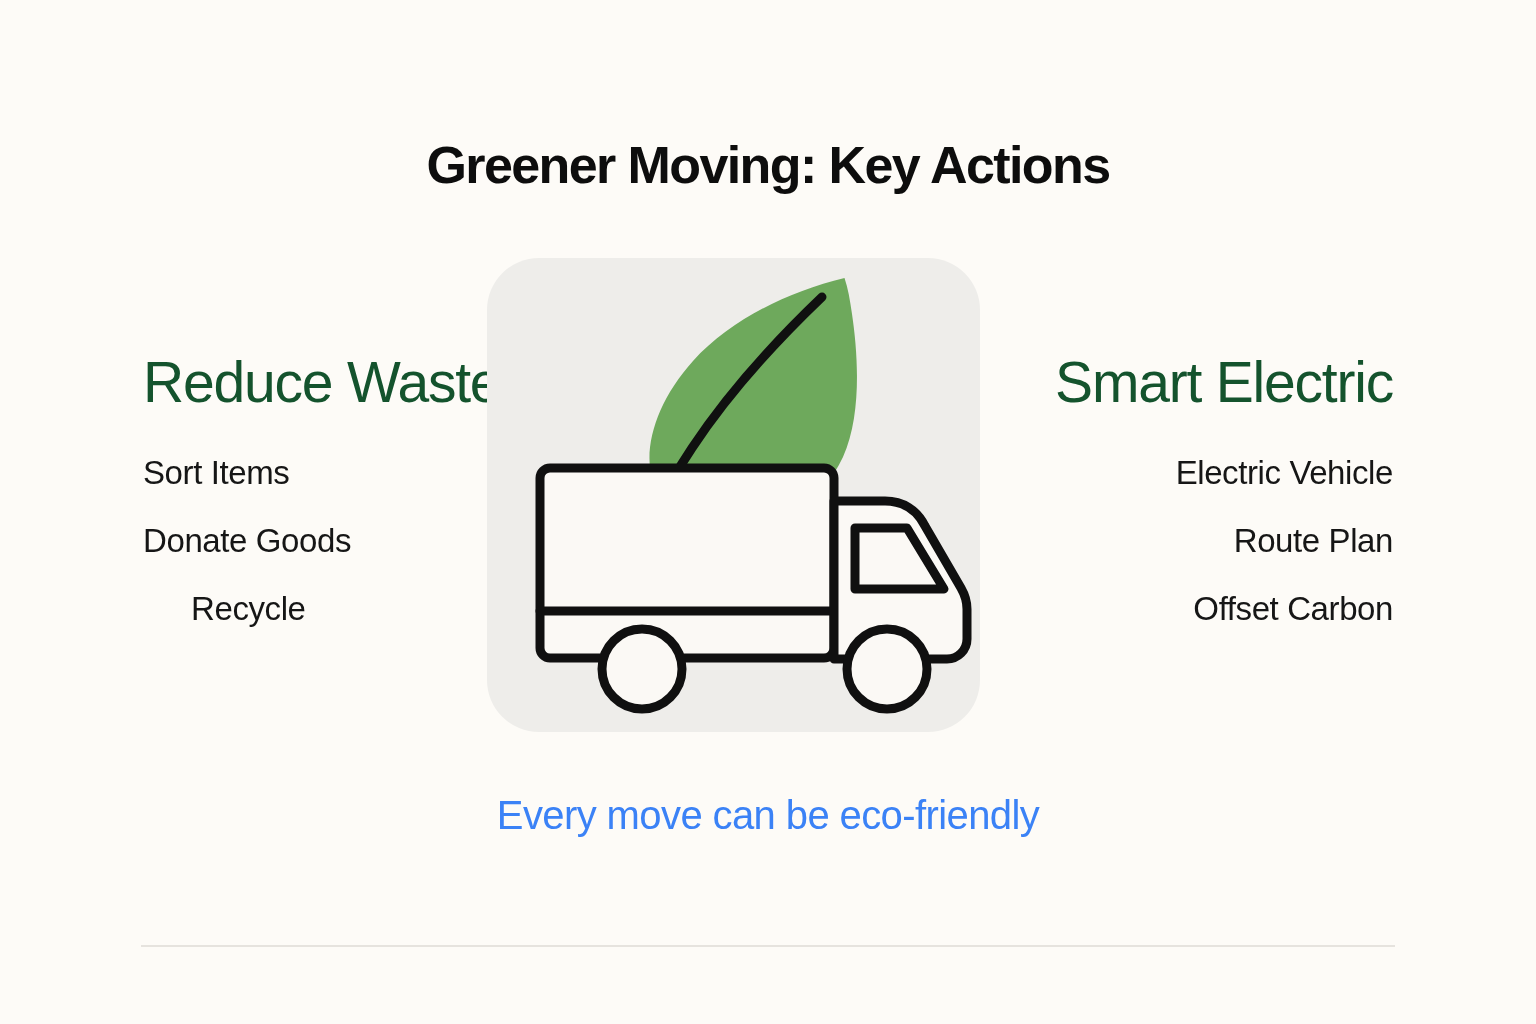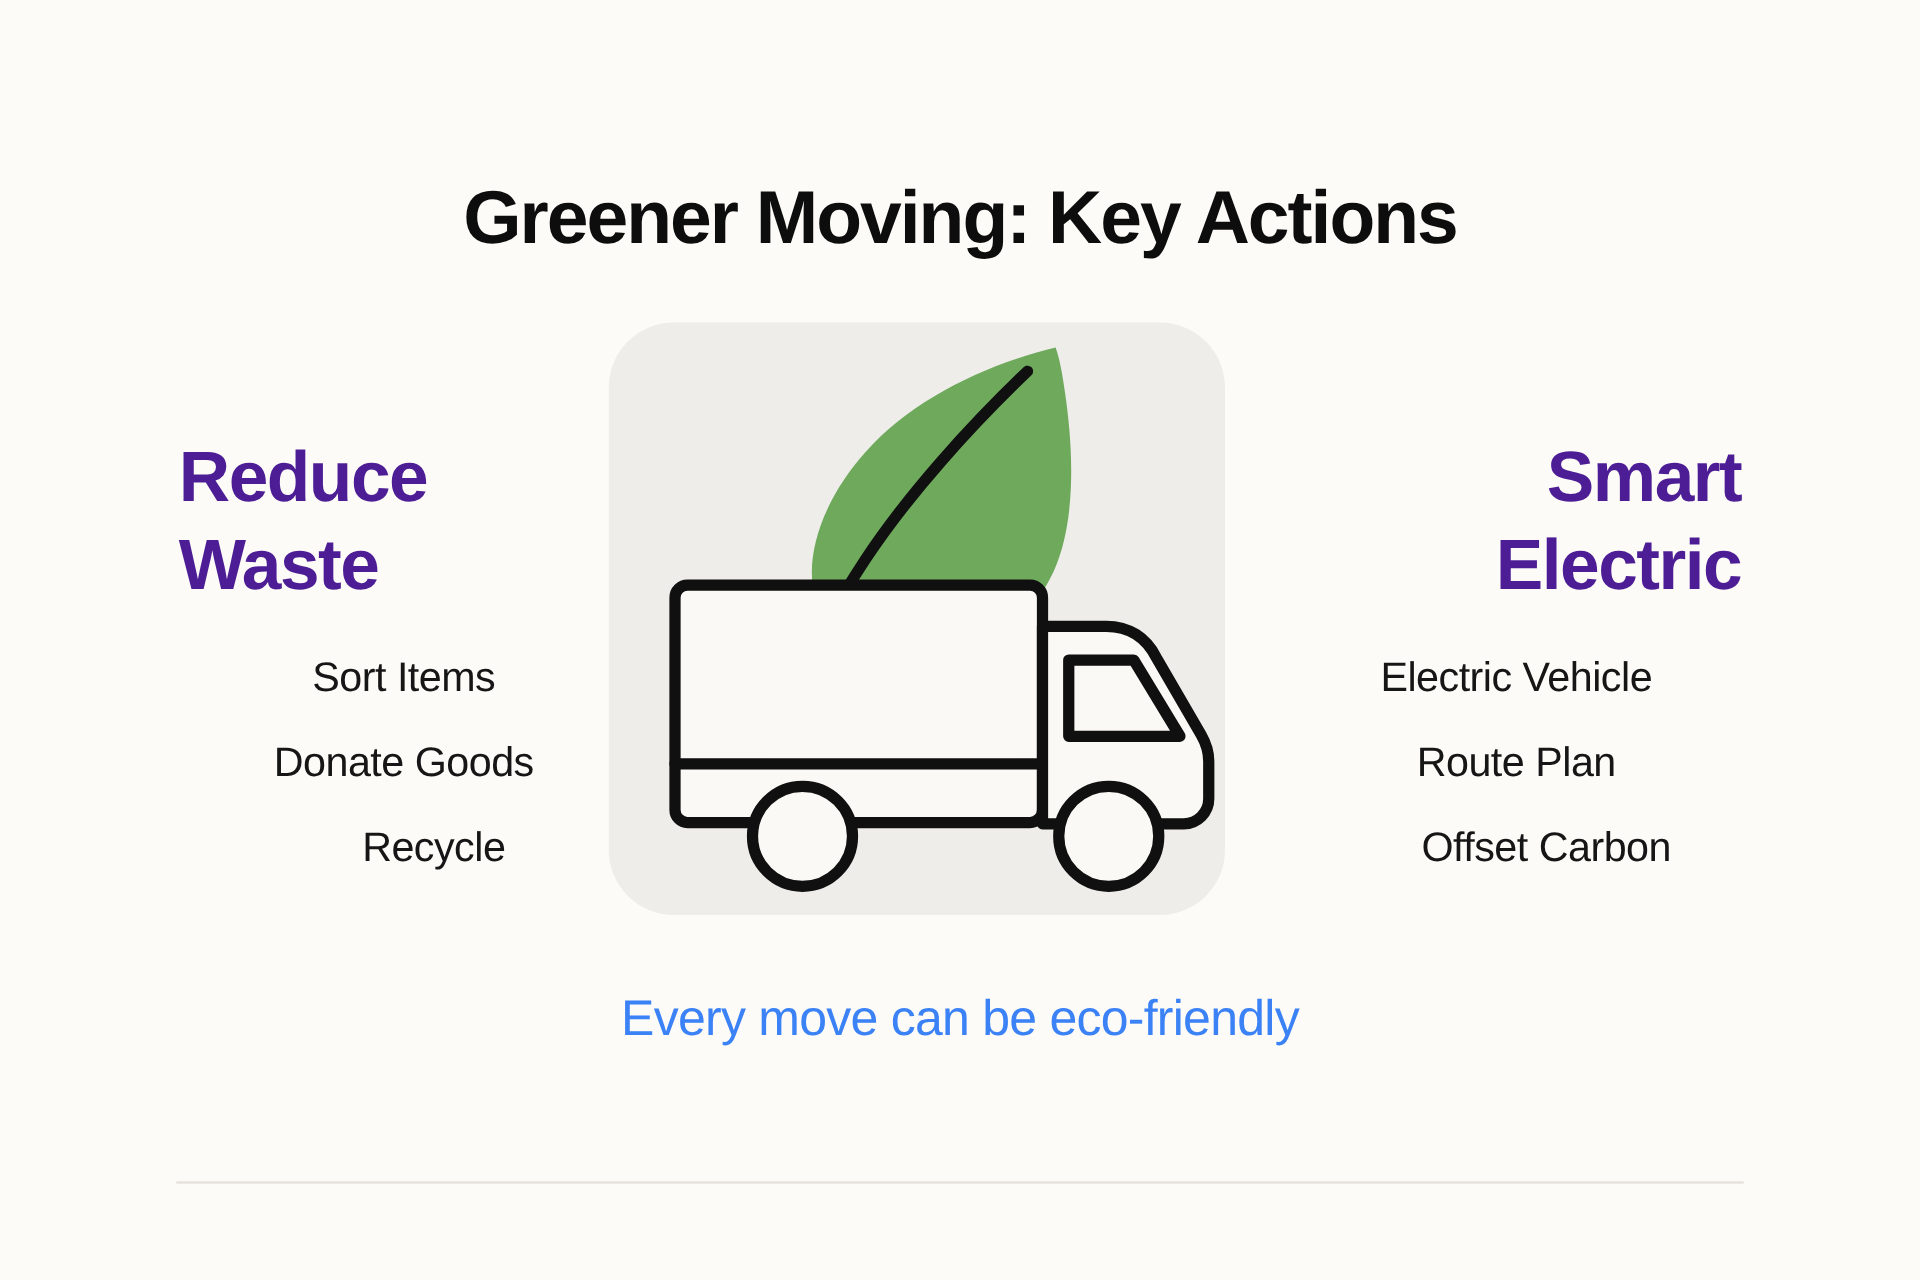--- a/index.html
+++ b/index.html
@@ -23,21 +23,21 @@
     background: #fdfbf7;
   }
 
   
   .poster-title {
     position: absolute;
     left: 0;
     top: 104px;
     width: 1536px;
     text-align: center;
-    font-size: 60px;
+    font-size: 52px;
     font-weight: 700;
     letter-spacing: -1.6px;
     line-height: 1.0;
     color: #0d0d0d;
     white-space: nowrap;
   }
 
   
   .column {
     position: absolute;
@@ -49,42 +49,41 @@
     text-align: left;
   }
   .column-right {
     left: 1033px;
     width: 360px;
     text-align: right;
   }
 
   .column-heading {
     font-size: 57px;
-    font-weight: 700;
+    font-weight: 400;
     line-height: 1.22;
     letter-spacing: -1.2px;
-    color: #4c1d95;
+    color: #14532d;
     margin: 0;
   }
 
   .column-items {
     list-style: none;
     margin: 0;
     padding: 0;
     margin-top: 38px;
   }
   .column-item {
     font-size: 33px;
     font-weight: 400;
     line-height: 1.0;
     letter-spacing: -0.4px;
     color: #161616;
     margin-bottom: 35px;
     white-space: nowrap;
-    text-align: center;
   }
   .column-item:last-child { margin-bottom: 0; margin-left: 48px; }
 
   
   .icon-tile {
     position: absolute;
     left: 487px;
     top: 258px;
     width: 493px;
     height: 474px;

